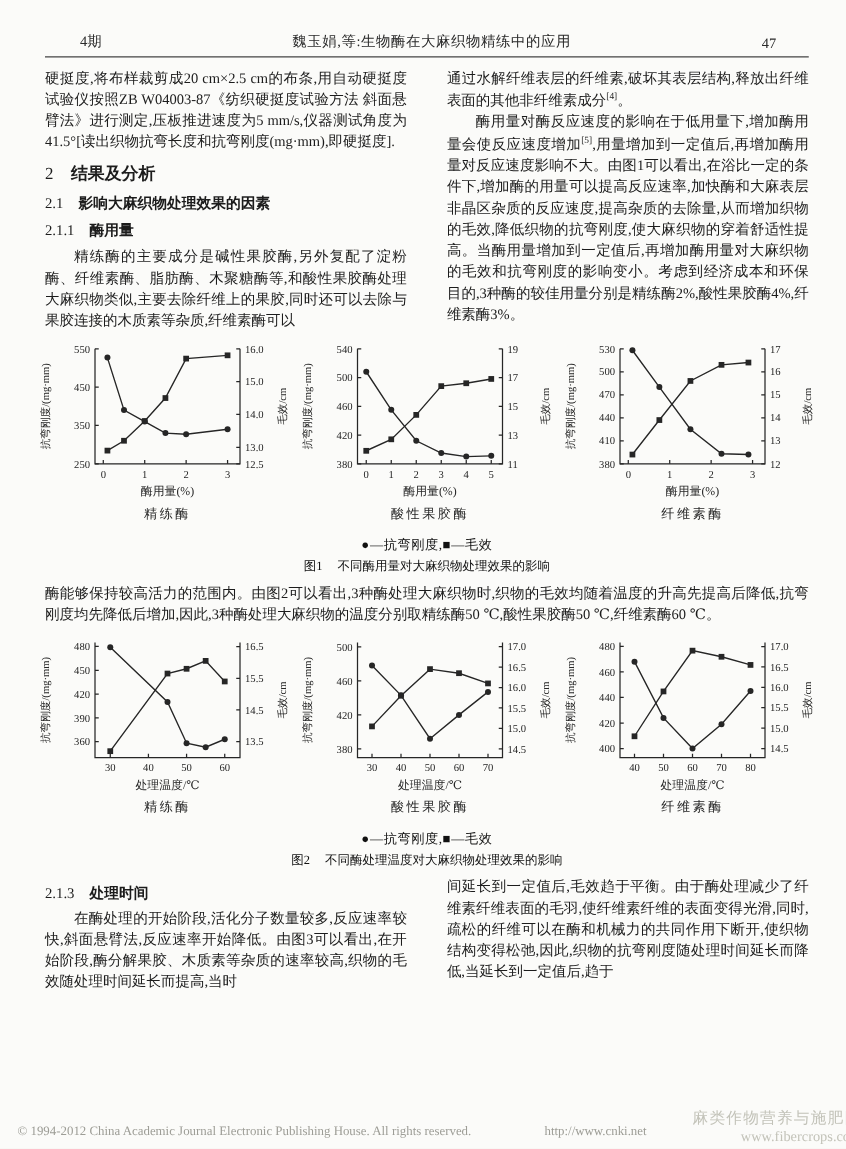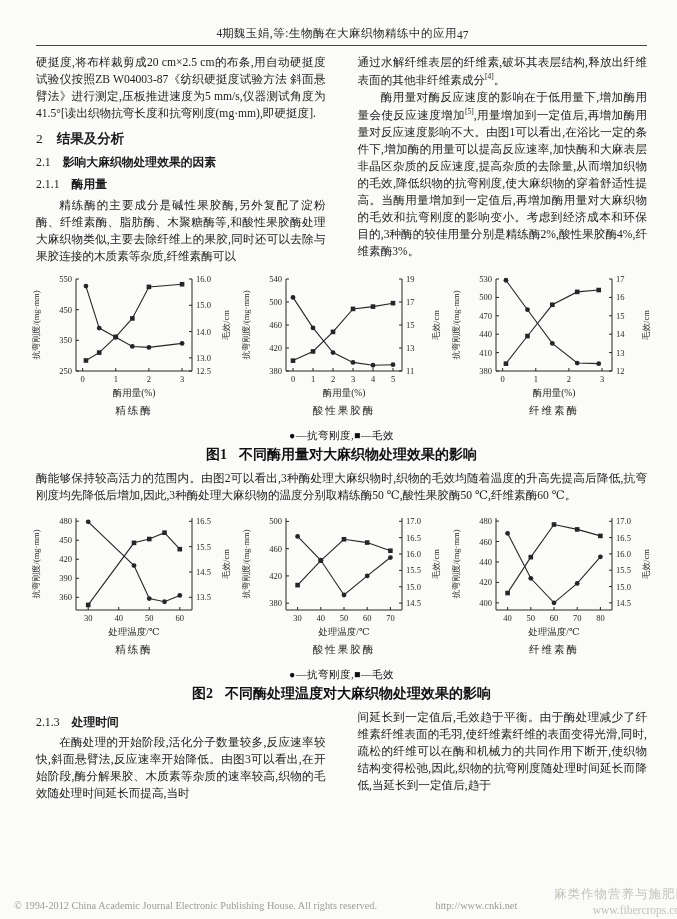--- a/index.html
+++ b/index.html
@@ -8,21 +8,21 @@
     background:#e9e9e6;
     font-family:"Liberation Serif","DejaVu Serif",serif;
   }
   .page{
     position:relative;width:677px;height:919px;overflow:hidden;
     background:#fbfbf9;color:#1c1c1c;box-sizing:border-box;
     padding:26px 30px 0 36px;
   }
   
   .hdr{
-    display:flex;align-items:flex-end;justify-content:center;
+    display:flex;align-items:flex-end;justify-content:space-between;
     font-size:11.5px;color:#2a2a2a;
     border-bottom:1.2px solid #444;
     padding:0 26px 4px 28px;margin-bottom:8px;
   }
   .hdr .title{letter-spacing:.5px;}
   
   .cols{display:flex;gap:32px;}
   .col{flex:1 1 0;font-size:11.6px;line-height:1.47;text-align:justify;}
   .col p{margin:0;}
   .col p.indent{text-indent:2em;}
@@ -33,21 +33,21 @@
   h3.sub .num{margin-right:12px;}
   
   .figure{margin:4px 0 2px 0;}
   .chart-row{display:flex;justify-content:center;gap:4px;}
   .chart{width:206px;height:162px;}
   .legend{
     text-align:center;font-size:10.5px;color:#111;margin-top:-2px;
     letter-spacing:.5px;
   }
   .caption{
-    text-align:center;font-size:14px;font-weight:bold;color:#111;
+    text-align:center;font-size:10px;font-weight:normal;color:#111;
     margin:3px 0 6px 0;
   }
   .caption .cap-label{margin-right:12px;}
   
   .ftr{
     position:absolute;left:14px;right:0;bottom:8px;
     font-size:10.3px;color:#9d9d96;white-space:nowrap;
   }
   .ftr .cnki{margin-left:56px;}
   .watermark{

